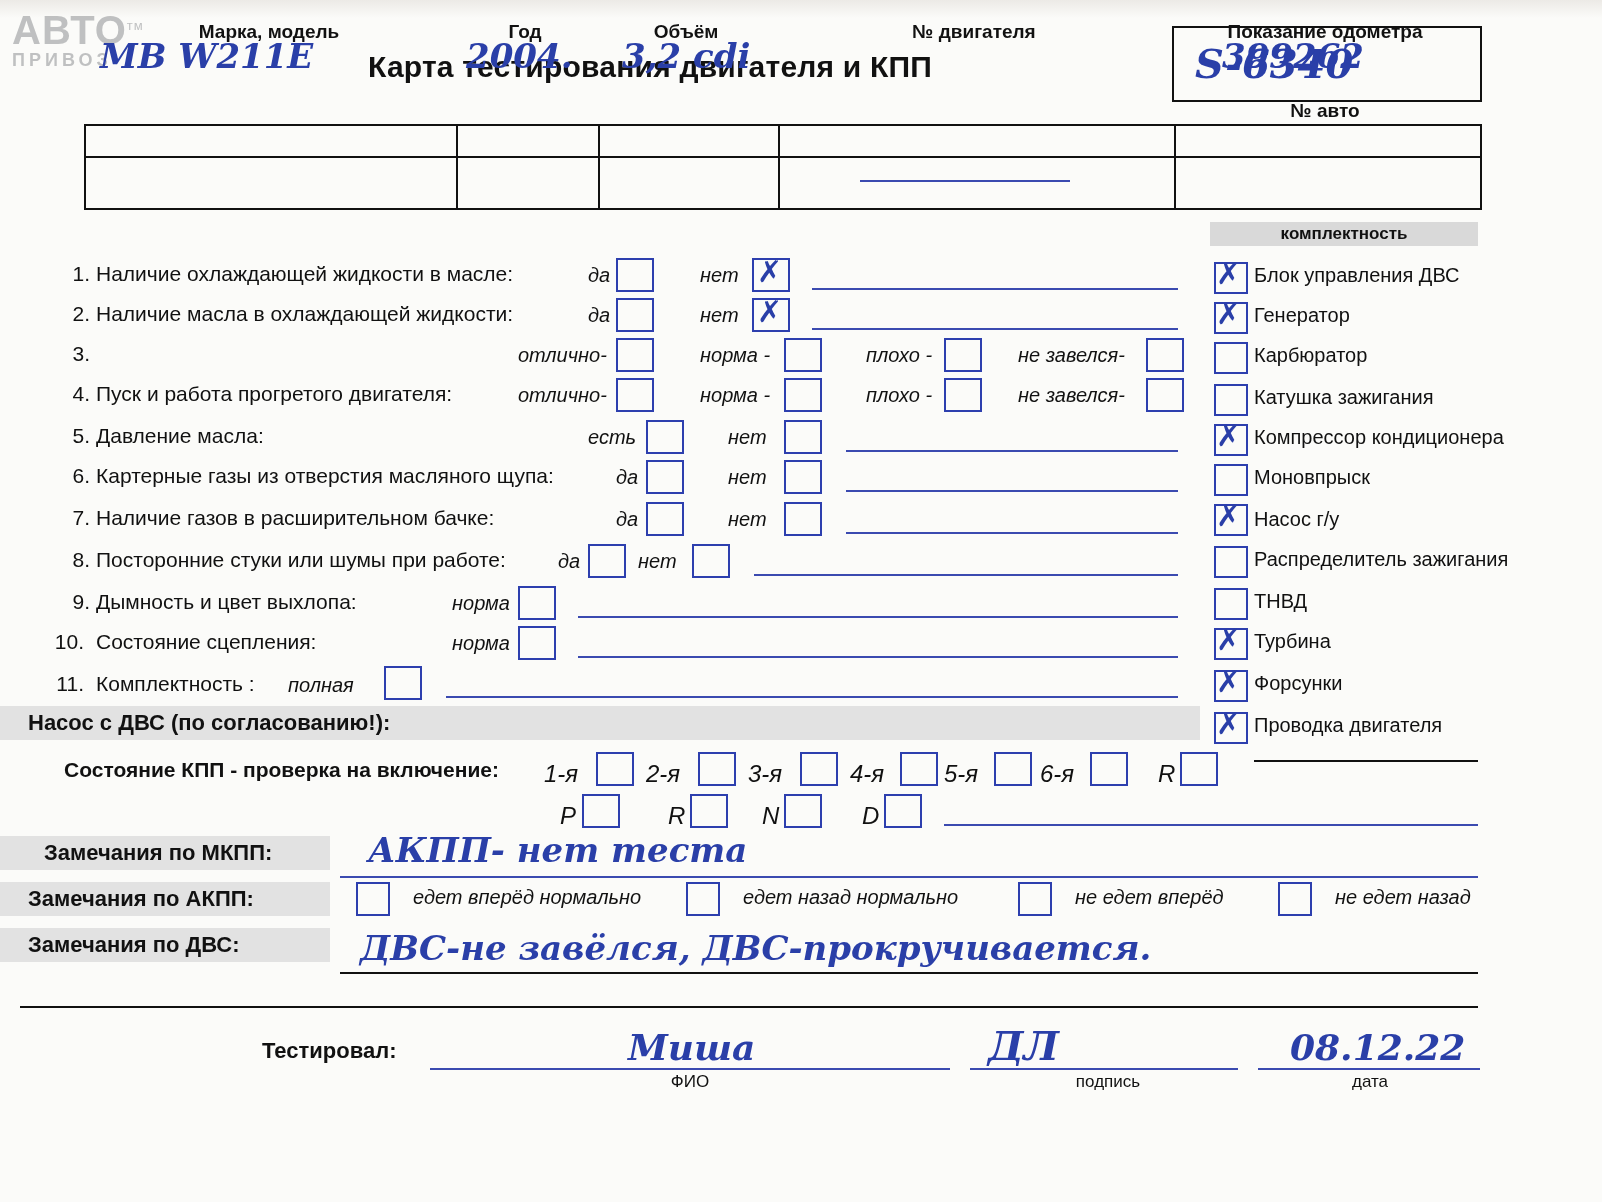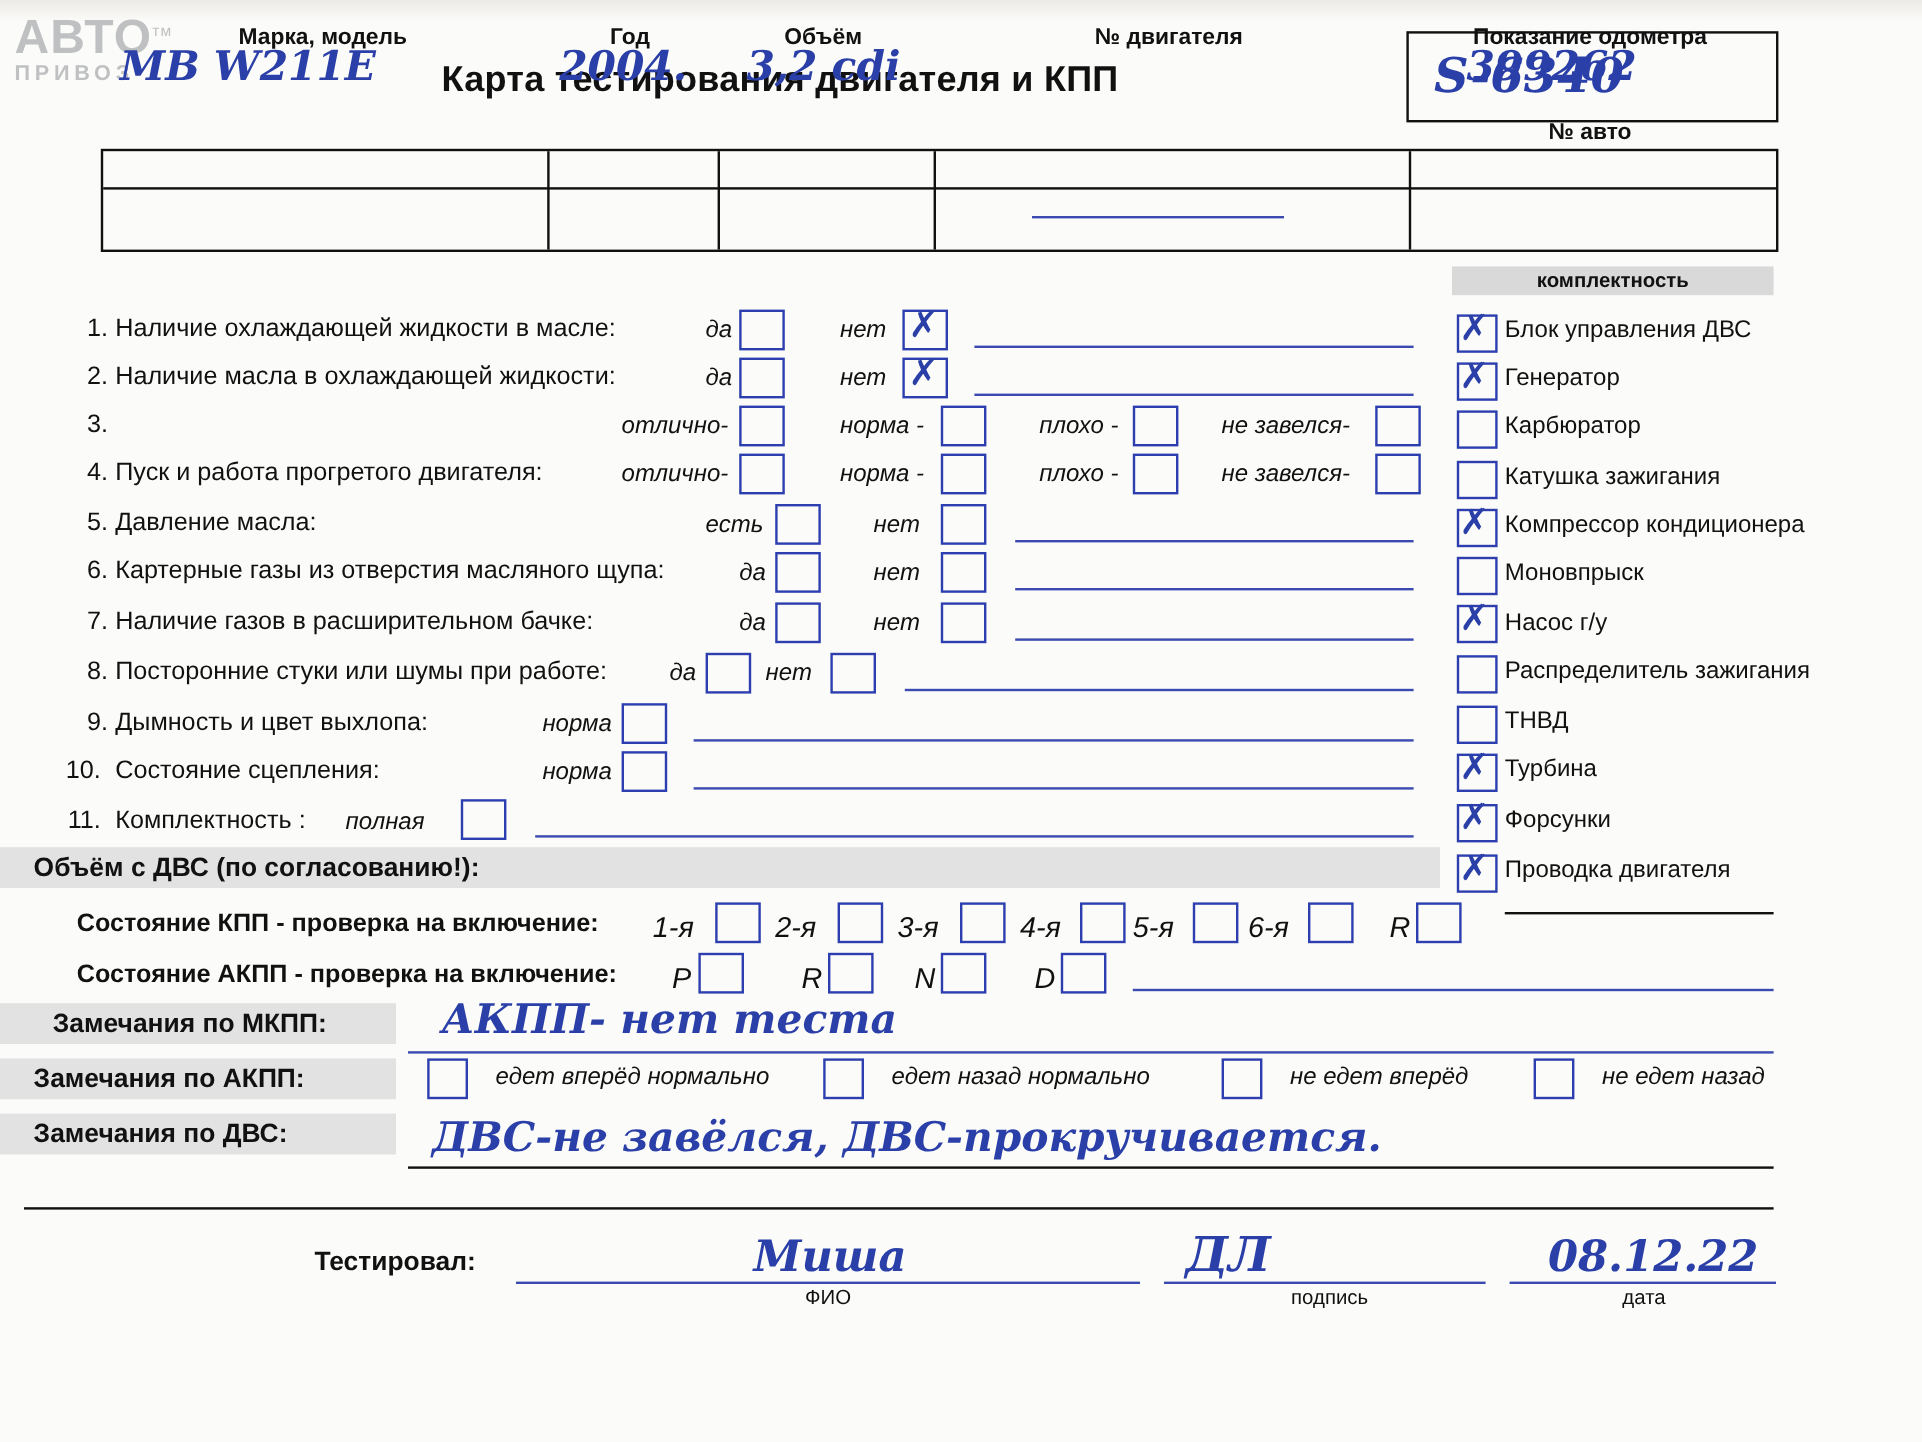--- a/index.html
+++ b/index.html
@@ -290,40 +290,39 @@
 
   <div class="kbox" style="left:1214px;top:670px;"></div>
   <div class="mark hand-x" style="left:1216px;top:668px;">✗</div>
   <div class="klbl" style="left:1254px;top:672px;">Форсунки</div>
 
   <div class="kbox" style="left:1214px;top:712px;"></div>
   <div class="mark hand-x" style="left:1216px;top:710px;">✗</div>
   <div class="klbl" style="left:1254px;top:714px;">Проводка двигателя</div>
 
   <div class="band" style="left:0px;top:706px;width:1200px;"></div>
-  <div class="bandtxt" style="left:28px;top:710px;">Объём с ДВС (по согласованию!):</div>
+  <div class="bandtxt" style="left:28px;top:710px;">Насос с ДВС (по согласованию!):</div>
   <div class="uline" style="left:1254px;top:760px;width:224px;height:2px;background:#111;"></div>
 
   <div class="sectlbl" style="left:64px;top:758px;">Состояние КПП - проверка на включение:</div>
   <div class="gearlbl" style="left:544px;top:760px;">1-я</div>
   <div class="box" style="left:596px;top:752px;"></div>
   <div class="gearlbl" style="left:646px;top:760px;">2-я</div>
   <div class="box" style="left:698px;top:752px;"></div>
   <div class="gearlbl" style="left:748px;top:760px;">3-я</div>
   <div class="box" style="left:800px;top:752px;"></div>
   <div class="gearlbl" style="left:850px;top:760px;">4-я</div>
   <div class="box" style="left:900px;top:752px;"></div>
   <div class="gearlbl" style="left:944px;top:760px;">5-я</div>
   <div class="box" style="left:994px;top:752px;"></div>
   <div class="gearlbl" style="left:1040px;top:760px;">6-я</div>
   <div class="box" style="left:1090px;top:752px;"></div>
   <div class="gearlbl" style="left:1158px;top:760px;">R</div>
   <div class="box" style="left:1180px;top:752px;"></div>
 
-  <div class="sectlbl" style="left:64px;top:800px;">Состояние АКПП - проверка на включение:</div>
   <div class="gearlbl" style="left:560px;top:802px;">P</div>
   <div class="box" style="left:582px;top:794px;"></div>
   <div class="gearlbl" style="left:668px;top:802px;">R</div>
   <div class="box" style="left:690px;top:794px;"></div>
   <div class="gearlbl" style="left:762px;top:802px;">N</div>
   <div class="box" style="left:784px;top:794px;"></div>
   <div class="gearlbl" style="left:862px;top:802px;">D</div>
   <div class="box" style="left:884px;top:794px;"></div>
   <div class="uline" style="left:944px;top:824px;width:534px;"></div>
 

